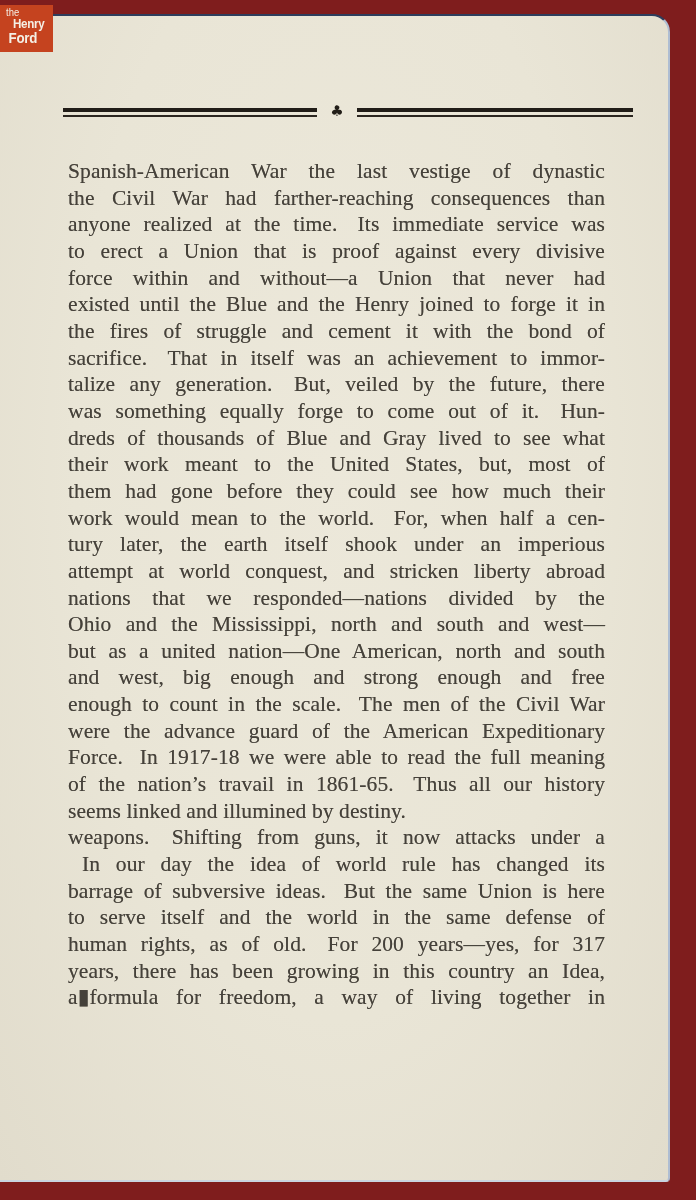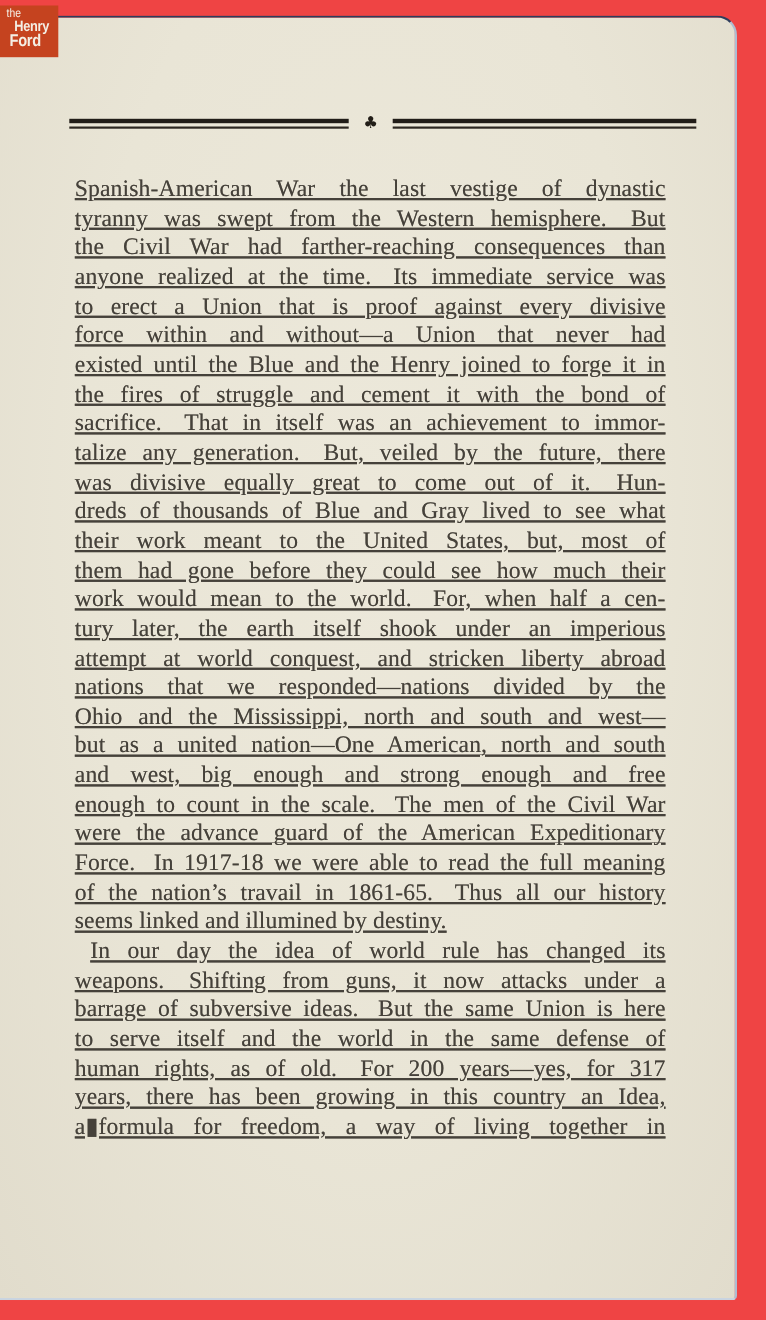--- a/index.html
+++ b/index.html
@@ -8,21 +8,21 @@
     width: 696px;
     height: 1200px;
     overflow: hidden;
     background: #141110;
     font-family: "Liberation Serif", "DejaVu Serif", serif;
   }
   .scan {
     position: relative;
     width: 696px;
     height: 1200px;
-    background: #ef4444;
+    background: #7f1d1d;
   }
   
   .paper {
     position: absolute;
     left: 0;
     top: 14px;
     width: 670px;
     height: 1168px;
     background: radial-gradient(ellipse at 50% 38%, #ece8da 0%, #e9e5d6 55%, #e1dccc 100%);
     border-top: 2px solid #2e3d5c;
@@ -91,21 +91,20 @@
     font-size: 21.5px;
     line-height: 26.65px;
     color: #45413a;
     letter-spacing: 0.1px;
     text-shadow: 0 0 0.4px rgba(58, 53, 44, 0.55);
   }
   .tline {
     text-align: justify;
     text-align-last: justify;
     white-space: normal;
-    text-decoration: underline;
   }
   .tline.para-end {
     text-align-last: left;
   }
   .tline.indent {
     text-indent: 14px;
   }
 </style>
 </head>
 <body>
@@ -123,47 +122,46 @@
   <div class="paper">
 
     <div class="rule">
       <div class="rule-seg left"></div>
       <div class="ornament">♣</div>
       <div class="rule-seg right"></div>
     </div>
 
     <div class="text-block">
         <div class="tline">Spanish-American War the last vestige of dynastic</div>
-        <div class="tline">tyranny was swept from the Western hemisphere.  But</div>
         <div class="tline">the Civil War had farther-reaching consequences than</div>
         <div class="tline">anyone realized at the time.  Its immediate service was</div>
         <div class="tline">to erect a Union that is proof against every divisive</div>
         <div class="tline">force within and without—a Union that never had</div>
         <div class="tline">existed until the Blue and the Henry joined to forge it in</div>
         <div class="tline">the fires of struggle and cement it with the bond of</div>
         <div class="tline">sacrifice.  That in itself was an achievement to immor-</div>
         <div class="tline">talize any generation.  But, veiled by the future, there</div>
-        <div class="tline">was divisive equally great to come out of it.  Hun-</div>
+        <div class="tline">was something equally forge to come out of it.  Hun-</div>
         <div class="tline">dreds of thousands of Blue and Gray lived to see what</div>
         <div class="tline">their work meant to the United States, but, most of</div>
         <div class="tline">them had gone before they could see how much their</div>
         <div class="tline">work would mean to the world.  For, when half a cen-</div>
         <div class="tline">tury later, the earth itself shook under an imperious</div>
         <div class="tline">attempt at world conquest, and stricken liberty abroad</div>
         <div class="tline">nations that we responded—nations divided by the</div>
         <div class="tline">Ohio and the Mississippi, north and south and west—</div>
         <div class="tline">but as a united nation—One American, north and south</div>
         <div class="tline">and west, big enough and strong enough and free</div>
         <div class="tline">enough to count in the scale.  The men of the Civil War</div>
         <div class="tline">were the advance guard of the American Expeditionary</div>
         <div class="tline">Force.  In 1917-18 we were able to read the full meaning</div>
         <div class="tline">of the nation’s travail in 1861-65.  Thus all our history</div>
         <div class="tline para-end">seems linked and illumined by destiny.</div>
+        <div class="tline">weapons.  Shifting from guns, it now attacks under a</div>
         <div class="tline indent">In our day the idea of world rule has changed its</div>
-        <div class="tline">weapons.  Shifting from guns, it now attacks under a</div>
         <div class="tline">barrage of subversive ideas.  But the same Union is here</div>
         <div class="tline">to serve itself and the world in the same defense of</div>
         <div class="tline">human rights, as of old.  For 200 years—yes, for 317</div>
         <div class="tline">years, there has been growing in this country an Idea,</div>
         <div class="tline">a▮formula for freedom, a way of living together in</div>
       </div>
 
   </div>
 </div>
 

